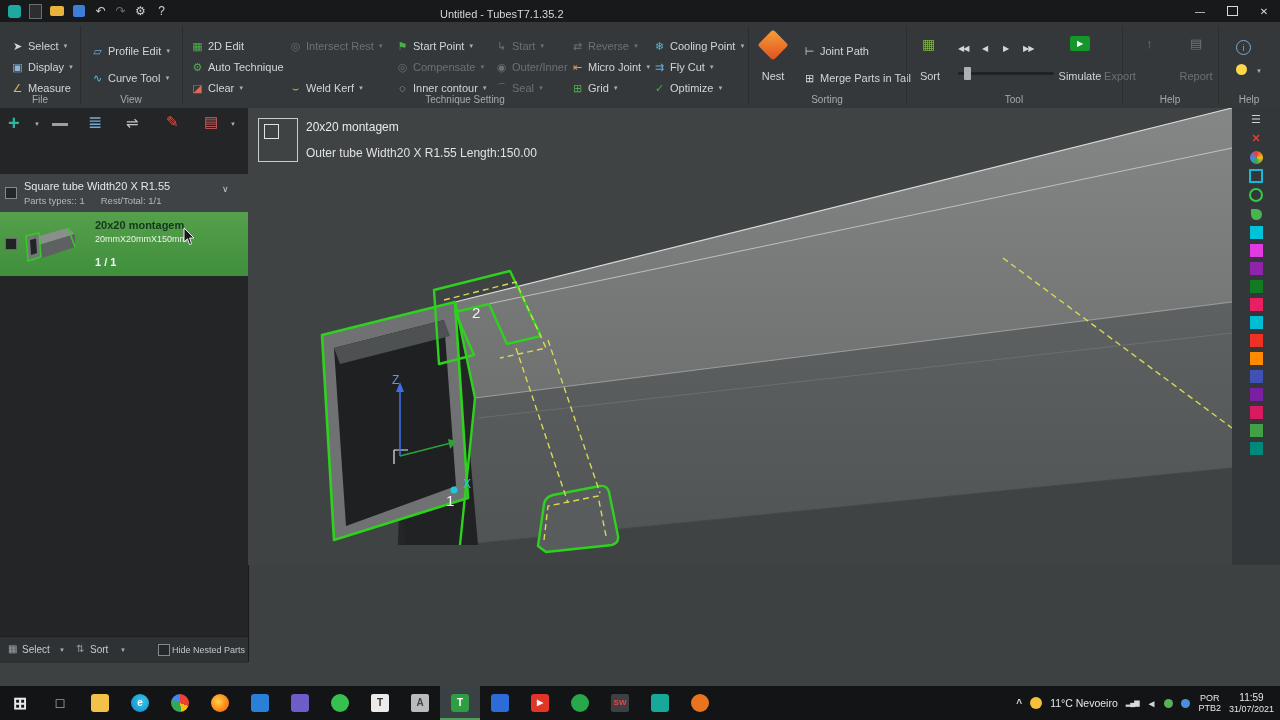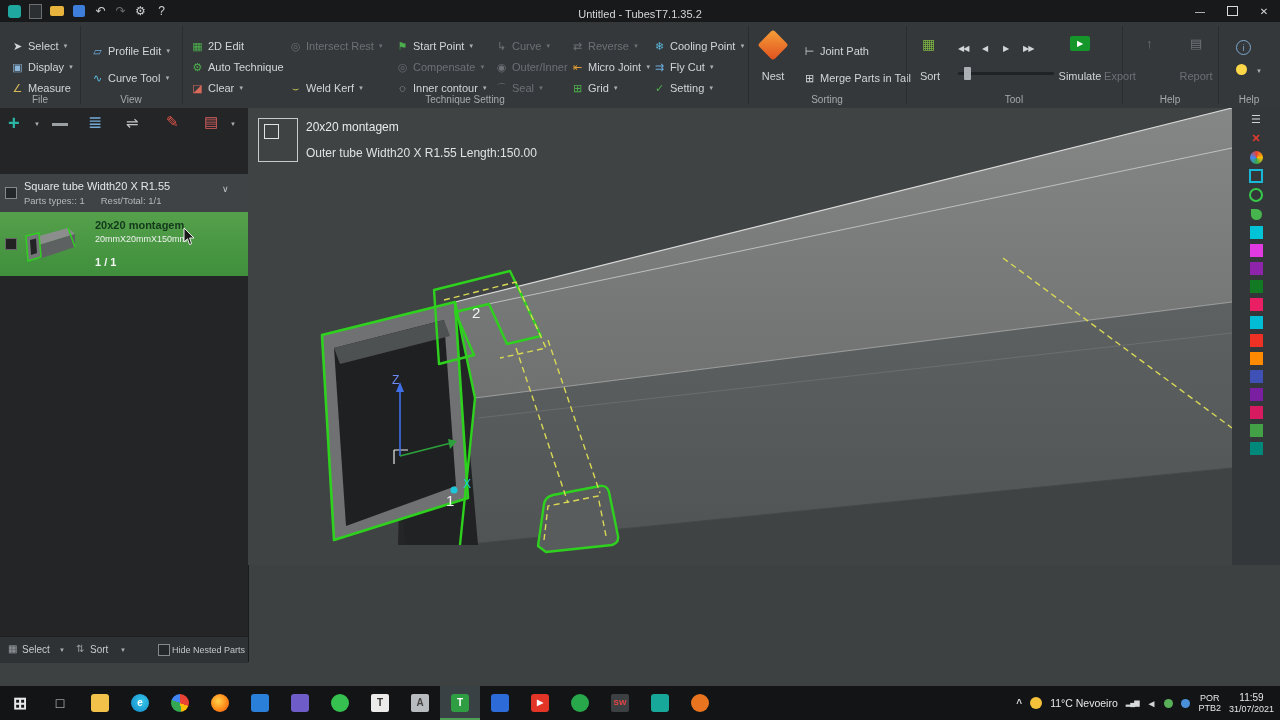--- a/index.html
+++ b/index.html
@@ -2,21 +2,21 @@
 <html><head>
 <meta charset="utf-8">
 <style>
   html,body{margin:0;padding:0;background:#000}
   .screen{position:relative;width:1280px;height:720px;background:#3e4142;overflow:hidden;
           font-family:"Liberation Sans",sans-serif;color:#d2d5d7;font-size:11px}
   .abs{position:absolute}
   
   .titlebar{left:0;top:0;width:1280px;height:22px;background:#18191b}
   .tico{position:absolute;top:3px;width:17px;height:16px;display:flex;align-items:center;justify-content:center;font-size:12px;color:#cfd2d4}
-  .title-text{position:absolute;left:440px;top:8px;width:400px;text-align:center;font-size:11px;color:#d4d6d8}
+  .title-text{position:absolute;left:440px;top:8px;width:400px;text-align:left;font-size:11px;color:#d4d6d8}
   .win-btn{position:absolute;top:0;width:32px;height:22px;display:flex;align-items:center;justify-content:center;color:#d8dadc;font-size:10px}
   .max-box{width:9px;height:8px;border:1px solid #d8dadc}
   
   .ribbon{left:0;top:22px;width:1280px;height:86px;background:#35383b}
   .ri{position:absolute;height:16px;display:flex;align-items:center;white-space:nowrap;font-size:11px;color:#d2d5d7;cursor:default}
   .ri .ic{display:inline-block;width:15px;text-align:center;margin-right:3px;font-size:11px;line-height:1}
   .ri.dis{color:#6b7175}
   .ri.dis .ic{color:#6b7175 !important}
   .caret{margin-left:4px;font-size:0}
   .caret::after{content:"▼";font-size:6px;color:#a8aeb2}
@@ -158,21 +158,21 @@
         <span class="caret"></span>
       </div>
     <div class="ri" style="left:395px;top:58px">
         <span class="ic" style="color:#d8dadc">◌</span>
         <span>Inner contour</span>
         <span class="caret"></span>
       </div>
 
     <div class="ri dis" style="left:494px;top:16px">
         <span class="ic">↳</span>
-        <span>Curve</span>
+        <span>Start</span>
         <span class="caret"></span>
       </div>
     <div class="ri dis" style="left:494px;top:37px">
         <span class="ic">◉</span>
         <span>Outer/Inner</span>
       </div>
     <div class="ri dis" style="left:494px;top:58px">
         <span class="ic">⌒</span>
         <span>Seal</span>
         <span class="caret"></span>
@@ -199,21 +199,21 @@
         <span>Cooling Point</span>
         <span class="caret"></span>
       </div>
     <div class="ri" style="left:652px;top:37px">
         <span class="ic" style="color:#6aa8d8">⇉</span>
         <span>Fly Cut</span>
         <span class="caret"></span>
       </div>
     <div class="ri" style="left:652px;top:58px">
         <span class="ic" style="color:#4cae4c">✓</span>
-        <span>Setting</span>
+        <span>Optimize</span>
         <span class="caret"></span>
       </div>
     <div class="glabel" style="left:182px;width:566px">Technique Setting</div>
     <div class="vsep" style="left:748px"></div>
 
     <div class="abs" style="left:762px;top:12px;width:22px;height:22px;transform:rotate(45deg);background:linear-gradient(135deg,#f6a03a,#e0501e);border-radius:3px"></div>
     <div class="tool-txt" style="left:752px;top:48px;width:42px">Nest</div>
     <div class="ri" style="left:802px;top:21px">
         <span class="ic">⊢</span>
         <span>Joint Path</span>

